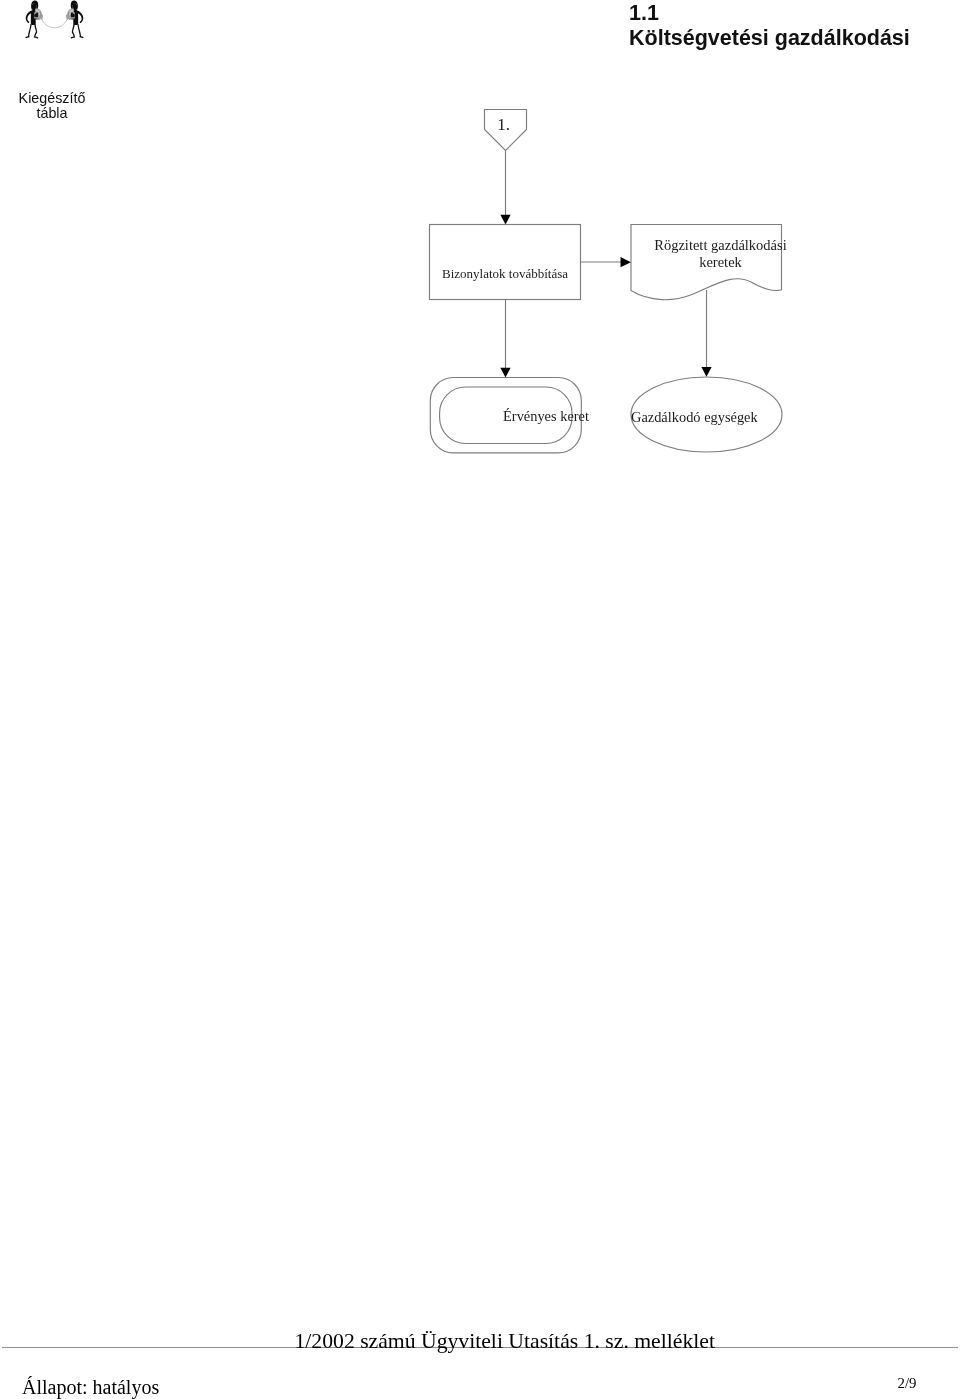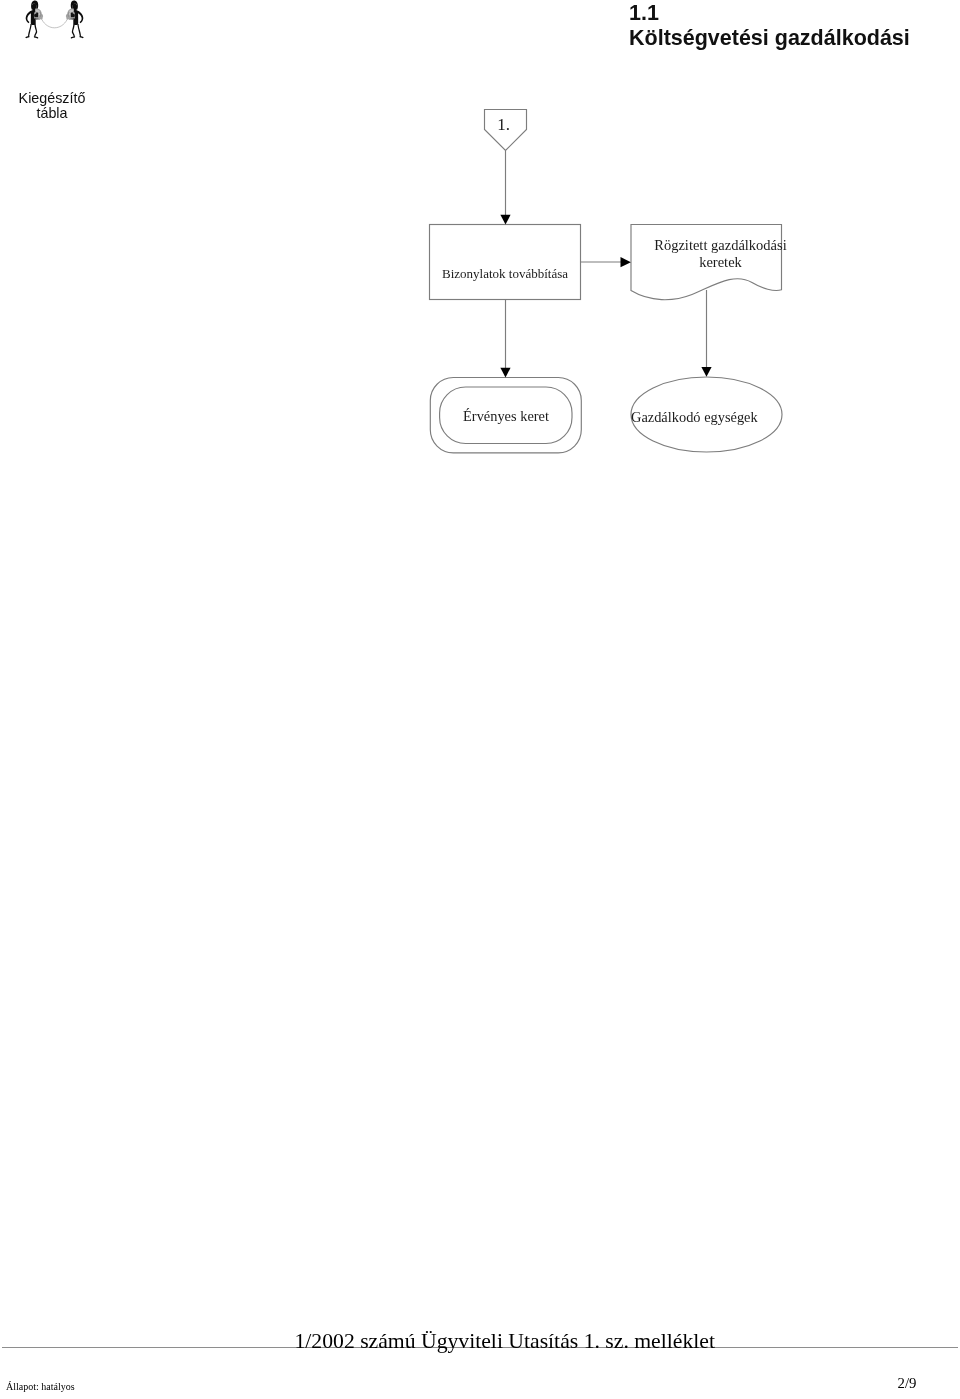--- a/index.html
+++ b/index.html
@@ -23,26 +23,26 @@
   .t-l2{font-size:21.8px;line-height:24px;}
 
   
   .chart{position:absolute;left:0;top:0;width:960px;height:500px;}
   .chart-svg{position:absolute;left:0;top:0;}
   .lbl{position:absolute;text-align:center;font-family:"Liberation Serif",serif;color:#1c1c1c;
        white-space:nowrap;}
   .lbl-conn{left:482.5px;top:116px;width:42px;font-size:17px;line-height:17px;}
   .lbl-proc{left:429.5px;top:255px;width:151px;font-size:13px;line-height:17px;margin-top:10px;}
   .lbl-doc{left:631px;top:237px;width:179px;font-size:14.5px;line-height:17px;}
-  .lbl-term{left:440.5px;top:408px;width:131px;font-size:14.4px;line-height:17px;}
+  .lbl-term{left:440.5px;top:408px;width:131px;font-size:14.4px;line-height:17px;padding-left:40px;}
   .lbl-ent{left:631px;top:408.5px;width:120px;font-size:14.4px;line-height:17px;}
 
   
   .foot-rule{position:absolute;left:2px;top:1346.6px;width:956px;height:1.2px;background:#8e8e8e;}
-  .foot-status{position:absolute;left:6px;top:1379px;font-size:10px;line-height:16px;}
+  .foot-status{position:absolute;left:22px;top:1379px;font-size:20px;line-height:16px;}
   .foot-ref{position:absolute;left:294.5px;top:1330px;font-size:21.7px;line-height:22px;}
   .foot-page{position:absolute;left:897.5px;top:1375px;font-size:14.8px;line-height:16px;}
 </style>
 </head>
 <body>
 
 <div class="page">
 
   <div class="hdr-logo">
     <svg class="logo-svg" viewBox="14 0 76 41" width="76" height="41">

